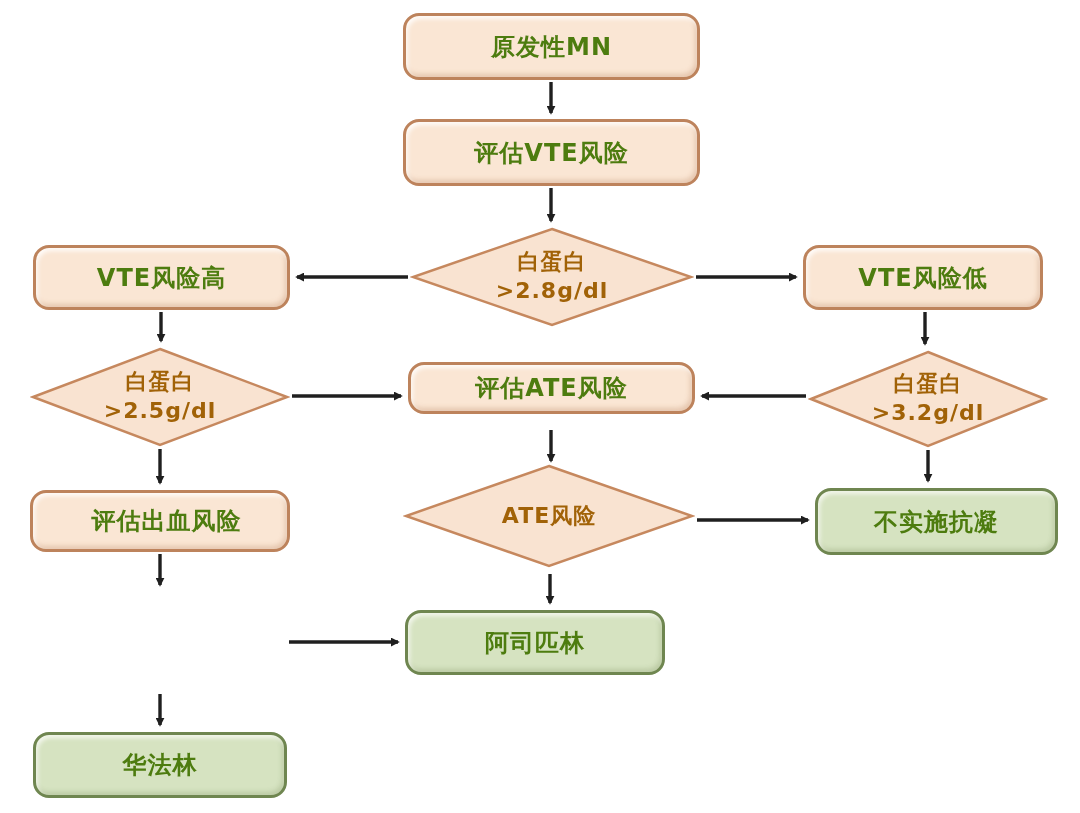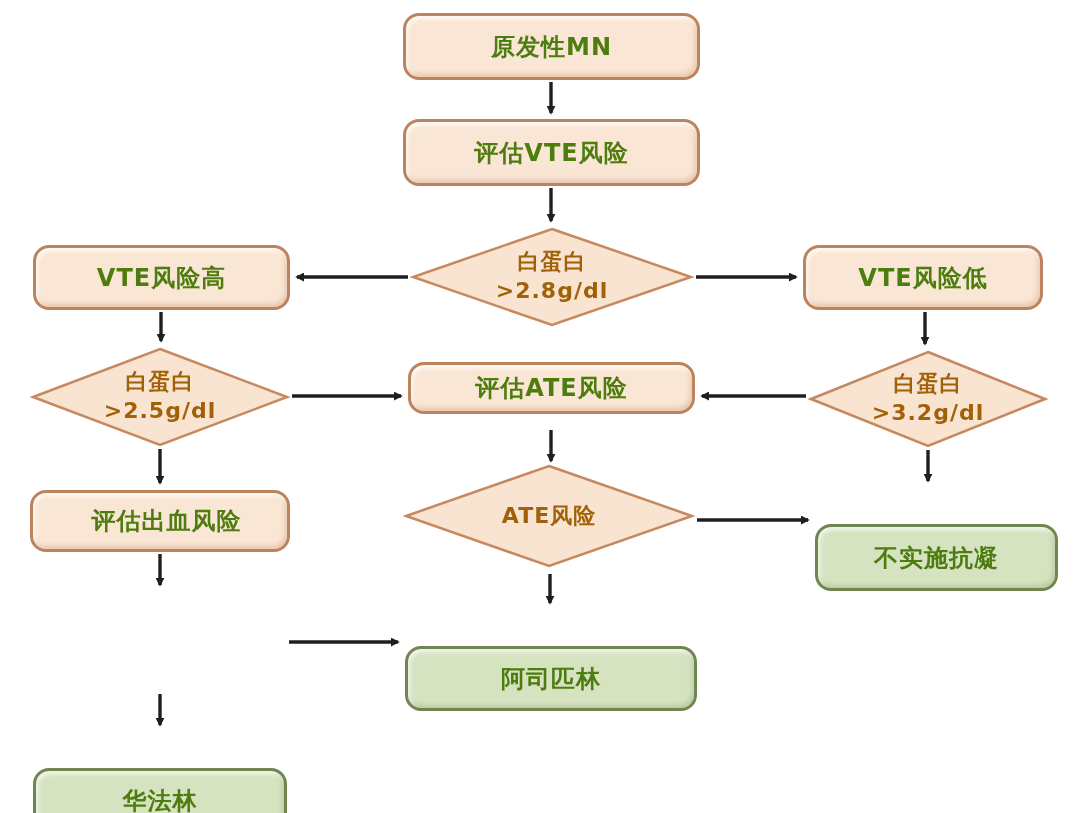--- a/index.html
+++ b/index.html
@@ -35,21 +35,20 @@
     background: #fae6d4;
     border-color: #bd835c;
     box-shadow: inset 2px 3px 4px rgba(255,255,255,0.85),
                 inset -2px -3px 5px rgba(176,116,76,0.28);
   }
   .box.terminal {
     background: #d6e3c1;
     border-color: #6f8650;
     box-shadow: inset 2px 3px 4px rgba(255,255,255,0.70),
                 inset -2px -3px 5px rgba(92,112,60,0.22);
-    margin-top: 36px;
   }
   .diamond { position: absolute; }
   .diamond svg.dshape {
     position: absolute;
     left: 0; top: 0;
     width: 100%; height: 100%;
   }
   .diamond .dtext {
     position: absolute;
     left: 0; top: 0; right: 0; bottom: 0;
@@ -71,21 +70,21 @@
   #d-alb28         { left: 410px; top: 227px; width: 284px; height: 100px; }
   #n-vte-high      { left:  33px; top: 245px; width: 257px; height: 65px; }
   #n-vte-low       { left: 803px; top: 245px; width: 240px; height: 65px; }
   #d-alb25         { left:  30px; top: 347px; width: 260px; height: 100px; }
   #n-assess-ate    { left: 408px; top: 362px; width: 287px; height: 52px; }
   #d-alb32         { left: 808px; top: 350px; width: 240px; height:  98px; }
   #n-assess-bleed  { left:  30px; top: 490px; width: 260px; height: 62px; padding-left: 13px; }
   #d-ate-risk      { left: 403px; top: 464px; width: 292px; height: 104px; }
   #n-no-anticoag   { left: 815px; top: 488px; width: 243px; height: 67px; }
   #d-hasbled       { left:  32px; top: 592px; width: 255px; height: 100px; }
-  #n-aspirin       { left: 405px; top: 610px; width: 292px; height: 65px; }
+  #n-aspirin       { left: 405px; top: 610px; width: 260px; height: 65px; }
   #n-warfarin      { left:  33px; top: 732px; width: 254px; height: 66px; }
 </style>
 </head>
 <body>
 
 <div class="canvas">
 
   <svg id="arrow-layer" viewBox="0 0 1080 813" xmlns="http://www.w3.org/2000/svg">
     <defs>
       <marker id="ah" markerWidth="9" markerHeight="9" refX="7.2" refY="4.5" orient="auto" markerUnits="userSpaceOnUse">

